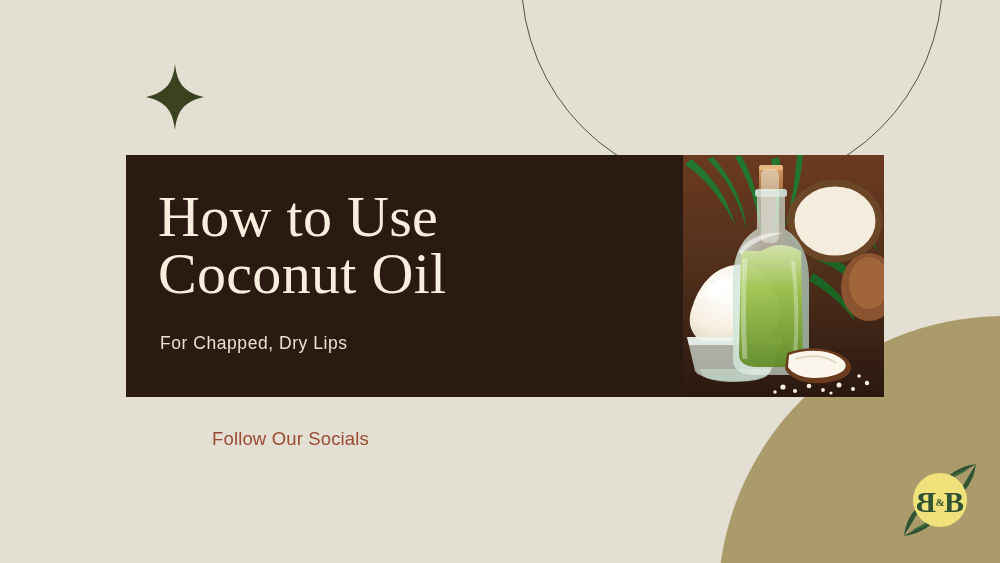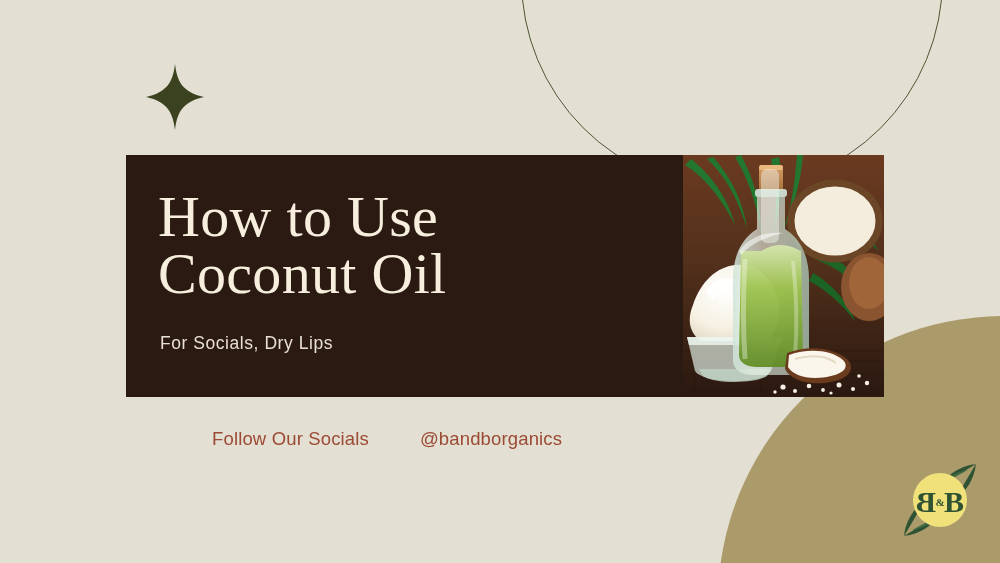--- a/index.html
+++ b/index.html
@@ -137,21 +137,21 @@
   <div class="sparkle">
     <svg viewBox="0 0 58 66" xmlns="http://www.w3.org/2000/svg">
       <path d="M29 0 C31.2 18 36.5 28 58 33 C36.5 38 31.2 48 29 66 C26.8 48 21.5 38 0 33 C21.5 28 26.8 18 29 0 Z" fill="#3A4220"></path>
     </svg>
   </div>
 
   <div class="panel">
     <div class="panel-text">
       <h1 class="title">How to Use
 Coconut Oil</h1>
-      <div class="subtitle">For Socials, Dry Lips</div>
+      <div class="subtitle">For Chapped, Dry Lips</div>
     </div>
   </div>
 
   <div class="photo">
     <svg viewBox="0 0 201 241" xmlns="http://www.w3.org/2000/svg" preserveAspectRatio="none">
       <defs>
         <linearGradient id="wood" x1="0" y1="0" x2="0" y2="1">
           <stop offset="0" stop-color="#6B3A20"></stop>
           <stop offset="0.45" stop-color="#52301B"></stop>
           <stop offset="1" stop-color="#2A1810"></stop>
@@ -242,21 +242,20 @@
           <circle cx="92" cy="237" r="1.7"></circle>
         <circle cx="148" cy="238" r="1.6"></circle>
           <circle cx="176" cy="221" r="1.8"></circle>
       </g>
     </svg>
   </div>
 
   <div class="footer">
     <span>Follow Our Socials</span>
     <span class="f-gap-1"></span>
-    <span>@bandborganics</span>
     <span class="f-gap-2"></span>
   </div>
 
   <div class="logo">
     <svg viewBox="0 0 84 84" xmlns="http://www.w3.org/2000/svg">
 
       <path d="M78 6 C62 8 50 16 42 28 C50 22 62 16 78 6 Z" fill="#2F5233"></path>
       <path d="M78 6 C76 22 68 34 56 42 C62 34 68 22 78 6 Z" fill="#2F5233"></path>
       <path d="M6 78 C22 76 34 68 42 56 C34 62 22 68 6 78 Z" fill="#2F5233"></path>
       <path d="M6 78 C8 62 16 50 28 42 C22 50 16 62 6 78 Z" fill="#2F5233"></path>

